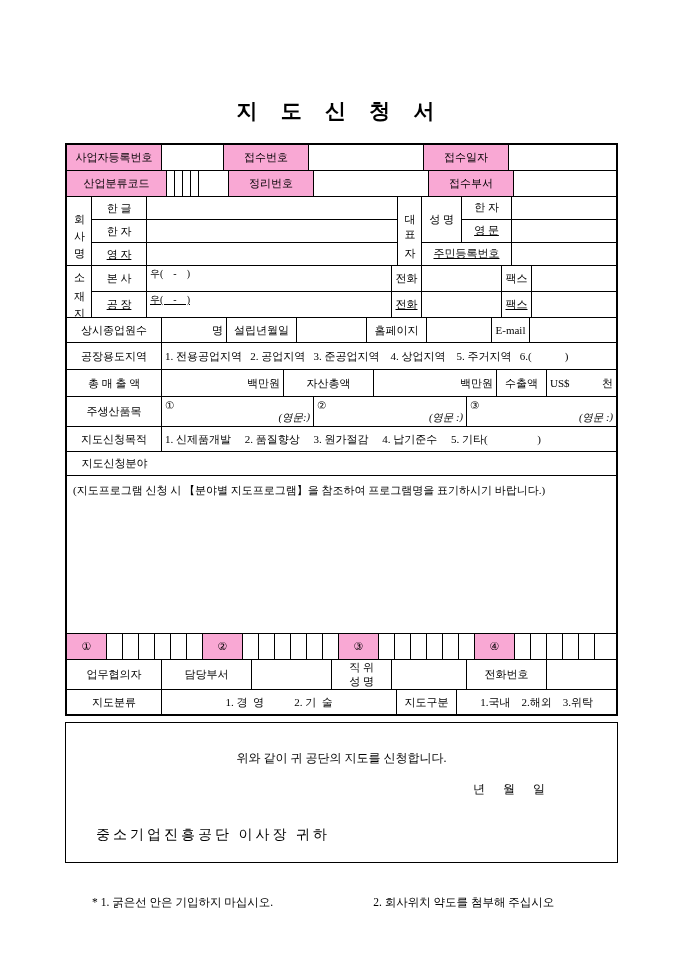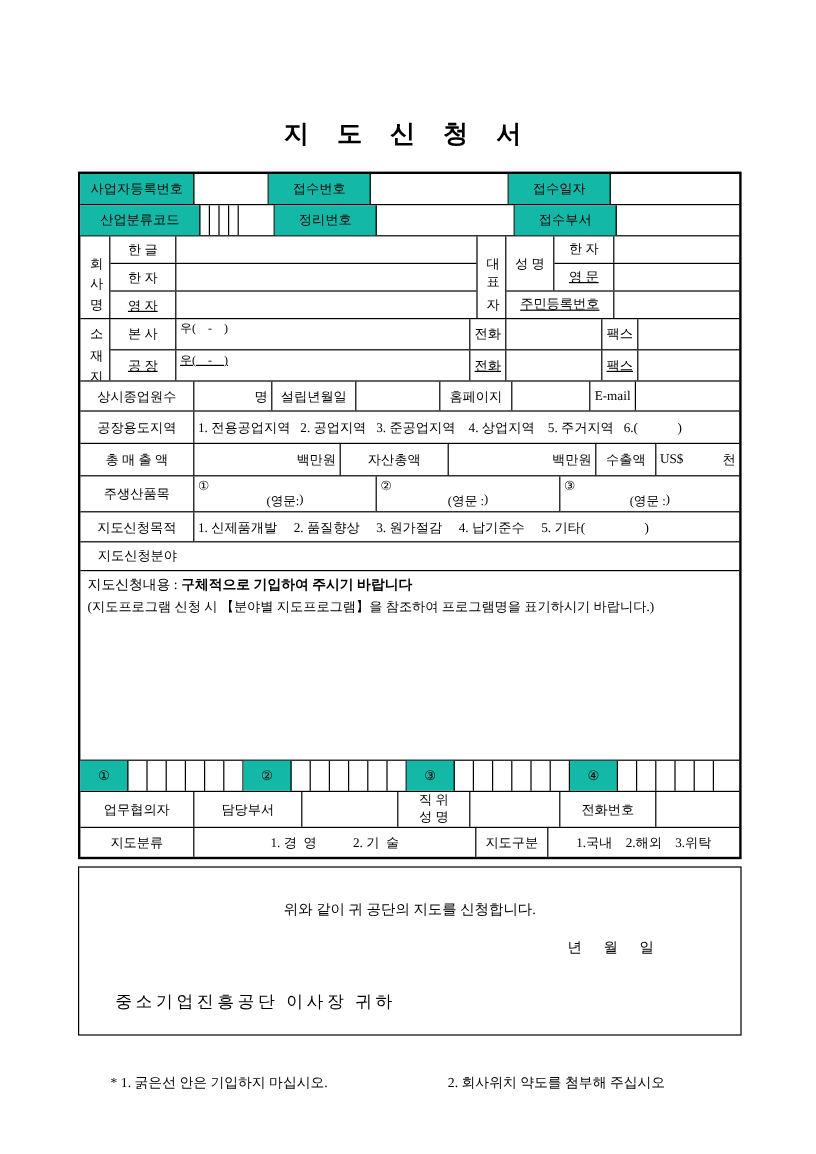--- a/index.html
+++ b/index.html
@@ -19,36 +19,36 @@
     border:2px solid #000;
   }
   .row { display:flex; border-bottom:1px solid #000; align-items:stretch; }
   .form > .row:last-child { border-bottom:none; }
   .c {
     display:flex; align-items:center; padding:0 3px;
     border-right:1px solid #000; overflow:hidden; flex:0 0 auto;
   }
   .row > .c:last-child, .srow > .c:last-child { border-right:none; }
   .fill { flex:1 1 auto; }
-  .sh { background:#14b8a6; }
+  .sh { background:#f9a8d4; }
   .ct { justify-content:center; text-align:center; }
   .rt { justify-content:flex-end; text-align:right; }
   .pre { white-space:pre; }
   .col { display:flex; flex-direction:column; flex:0 0 auto; }
   .col > .srow { display:flex; flex:1; border-bottom:1px solid #000; align-items:stretch; }
   .col > .srow:last-child { border-bottom:none;text-decoration:underline; }
   .vlab { justify-content:center; }
   .vlab span {
     writing-mode:vertical-rl; text-orientation:upright;
     letter-spacing:6px; line-height:1;
   }
   .postal { align-items:flex-start; padding-top:1px; font-size:10px; }
   .two-line { flex-direction:column; justify-content:center; line-height:1.25; text-align:center; }
   .prod { flex-direction:column; align-items:stretch; justify-content:center; font-size:10.5px; }
-  .prod .l2 { display:flex; justify-content:center; }
+  .prod .l2 { display:flex; justify-content:flex-end;font-style:italic; }
   .content-box { display:block; height:158px; border-bottom:1px solid #000; padding:4px 6px; }
   .content-box .l1 { font-size:11.5px; }
   .content-box .l2 { font-size:11px; margin-top:3px; }
   .gn { width:40px; } .gc { width:16px; }
   .closing {
     width:553px; margin:6px 0 0 65px; border:1px solid #000; height:141px;
     position:relative; font-size:12px;
   }
   .closing .statement { text-align:center; padding-top:27px; }
   .closing .dateline { text-align:right; padding-right:72px; margin-top:14px; }
@@ -216,24 +216,20 @@
   <div class="row" style="height:25px">
     <div class="c ct" style="width:95px">지도신청목적</div>
     <div class="c fill pre">1. 신제품개발     2. 품질향상     3. 원가절감     4. 납기준수     5. 기타(                  )</div>
   </div>
 
   <div class="row" style="height:24px">
     <div class="c ct" style="width:95px">지도신청분야</div>
   </div>
 
   <div class="content-box">
-    <div class="l1">
-      <span>지도신청내용 :</span>
-      <b>구체적으로 기입하여 주시기 바랍니다</b>
-    </div>
     <div class="l2">(지도프로그램 신청 시 【분야별 지도프로그램】을 참조하여 프로그램명을 표기하시기 바랍니다.)</div>
   </div>
 
   <div class="row" style="height:26px">
     <div class="c sh ct gn">①</div>
     <div class="c gc"></div>
       <div class="c gc"></div>
       <div class="c gc"></div>
       <div class="c gc"></div>
       <div class="c gc"></div>

